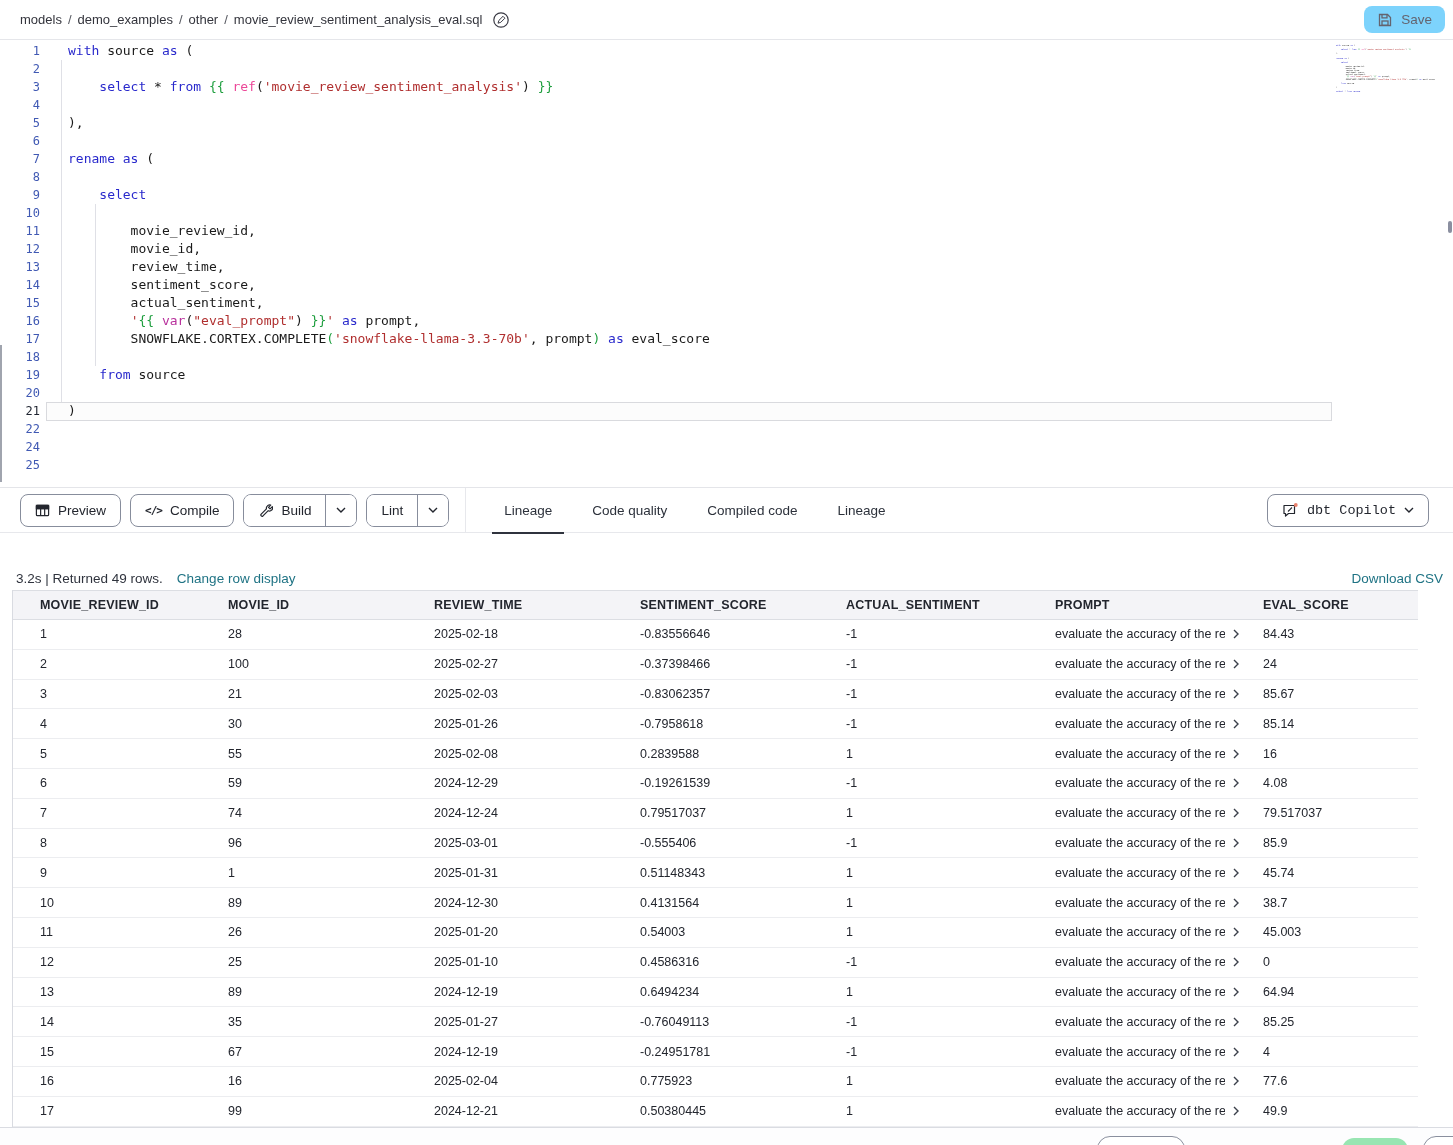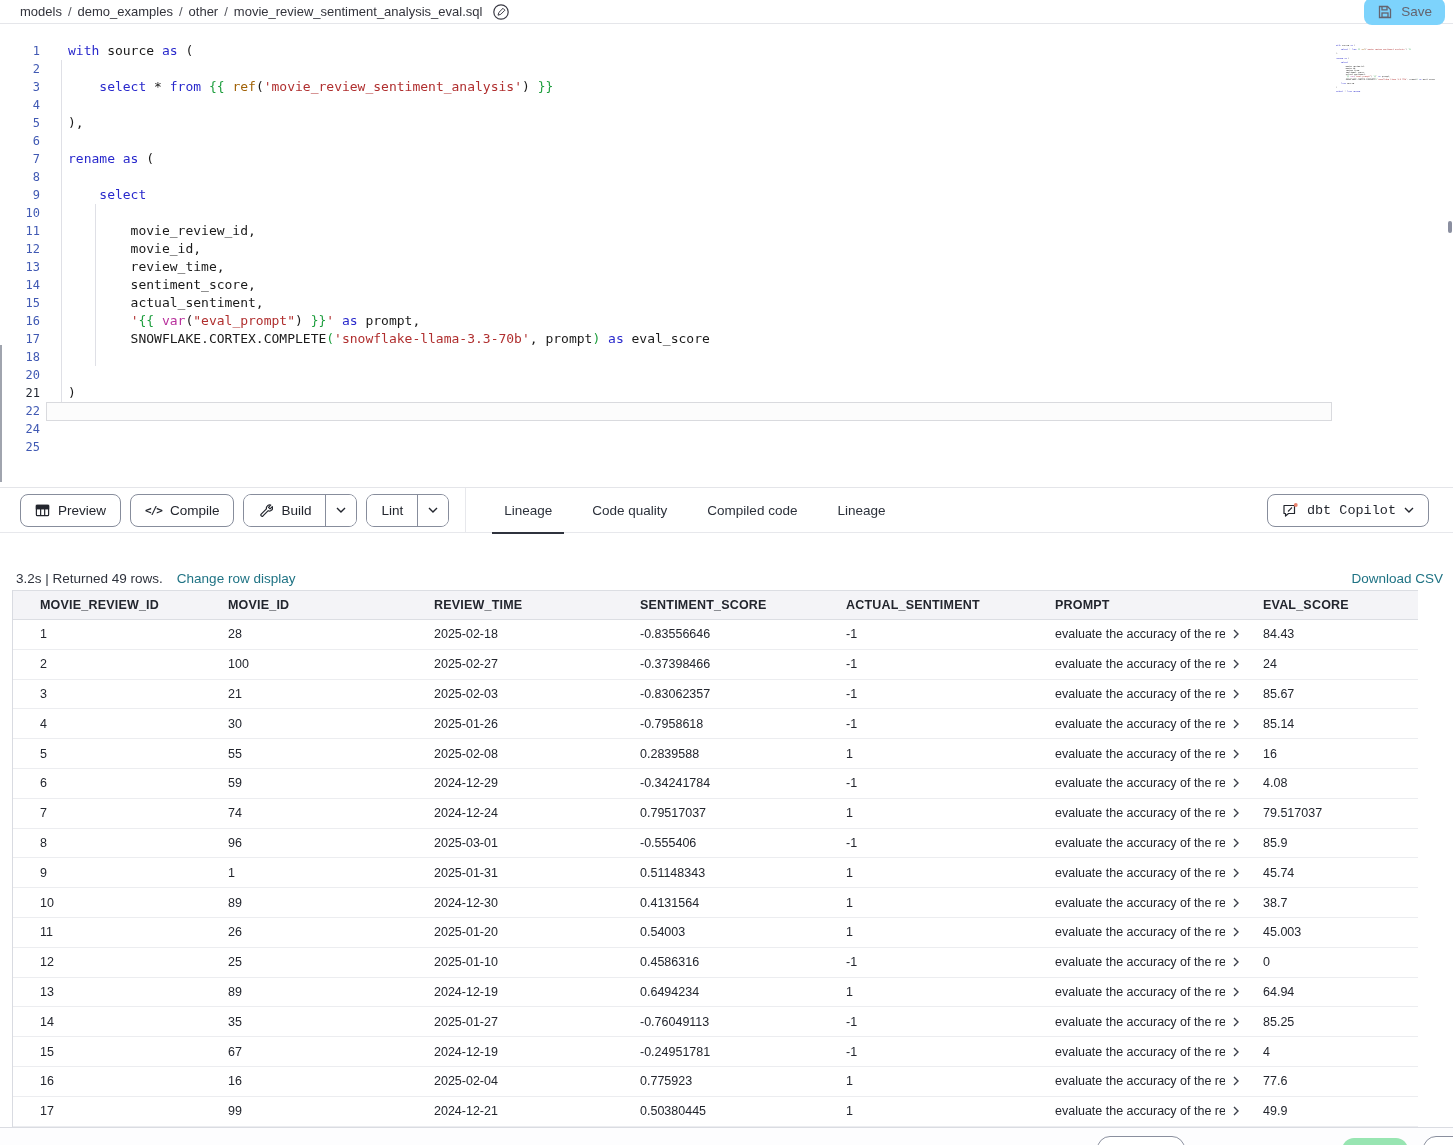--- a/index.html
+++ b/index.html
@@ -6,21 +6,21 @@
   html,body { width:1453px; height:1145px; overflow:hidden; background:#fff;
     font-family:"Liberation Sans", sans-serif; color:#23262e; }
 
   .app { position:relative; width:1453px; height:1145px; background:#fff; }
 
   
   .top-edge-line { position:absolute; top:0; left:676px; right:0; height:2px; background:#dcdee8; }
   .top-edge-tick { position:absolute; top:0; left:673px; width:4px; height:7px; background:#767b88; }
 
   
-  .topbar { position:absolute; top:0; left:0; right:0; height:24px; background:#fff;
+  .topbar { position:absolute; top:0; left:0; right:0; height:40px; background:#fff;
     border-bottom:1px solid #e5e6ea; display:flex; align-items:center; padding:0 8px 0 20px; }
   .breadcrumb { display:flex; align-items:center; gap:6px; font-size:13px; color:#33343c; }
   .bc-sep { color:#55575f; }
   .edit-icon { margin-left:10px; display:inline-flex; align-items:center; }
   .save-btn { margin-left:auto; height:27px; display:inline-flex; align-items:center; gap:8px;
     background:#7dd3fc; border:none; border-radius:8px; padding:0 13px; font-size:13.5px;
     color:#64646f; font-family:inherit; cursor:pointer; }
 
   
   .editor { position:absolute; top:41px; left:0; right:0; height:446px; background:#fff;
@@ -29,21 +29,21 @@
   .cm-gutter { flex:0 0 40px; text-align:right; font-family:"DejaVu Sans Mono", monospace;
     font-size:12px; color:#4059b3; user-select:none; }
   .cm-gutter.g-active { color:#1f2430; }
   .cm-code { margin-left:28px; font-family:"DejaVu Sans Mono", monospace; font-size:13px;
     white-space:pre; color:#1a1a1a; }
   .tok-kw { color:#2929cc; }
   .tok-pl { color:#1a1a1a; }
   .tok-jj { color:#1e9e3e; }
   .tok-st { color:#b02f2f; }
   .tok-fnm { color:#b8309c; }
-  .tok-fnr { color:#a16207; }
+  .tok-fnr { color:#ec4899; }
   .guide { position:absolute; width:1px; background:#dfe0e6; }
   .g1 { left:61px; top:19px; height:342px; }
   .g2 { left:95px; top:163px; height:162px; }
   .active-line-box { position:absolute; left:46px; top:361px; width:1286px; height:19px;
     border:1px solid #d9dade; background:rgba(40,40,60,0.015); pointer-events:none; }
   .minimap { position:absolute; top:3px; right:5px; width:112px; height:52px; background:#fff; overflow:hidden; }
   .mm-line { height:2.1px; line-height:2.1px; font-family:"DejaVu Sans Mono", monospace;
     font-size:2px; white-space:pre; overflow:hidden; }
   .editor-scroll-thumb { position:absolute; right:1px; top:180px; width:4px; height:12px;
     border-radius:2px; background:#8b8fa0; }
@@ -147,20 +147,21 @@
         <div class="cm-line"><span class="cm-gutter">9</span><span class="cm-code"><span class="tok-pl">    </span><span class="tok-kw">select</span></span></div>
         <div class="cm-line"><span class="cm-gutter">10</span><span class="cm-code">&nbsp;</span></div>
         <div class="cm-line"><span class="cm-gutter">11</span><span class="cm-code"><span class="tok-pl">        movie_review_id,</span></span></div>
         <div class="cm-line"><span class="cm-gutter">12</span><span class="cm-code"><span class="tok-pl">        movie_id,</span></span></div>
         <div class="cm-line"><span class="cm-gutter">13</span><span class="cm-code"><span class="tok-pl">        review_time,</span></span></div>
         <div class="cm-line"><span class="cm-gutter">14</span><span class="cm-code"><span class="tok-pl">        sentiment_score,</span></span></div>
         <div class="cm-line"><span class="cm-gutter">15</span><span class="cm-code"><span class="tok-pl">        actual_sentiment,</span></span></div>
         <div class="cm-line"><span class="cm-gutter">16</span><span class="cm-code"><span class="tok-pl">        </span><span class="tok-st">'</span><span class="tok-jj">{{</span><span class="tok-pl"> </span><span class="tok-fnm">var</span><span class="tok-pl">(</span><span class="tok-st">"eval_prompt"</span><span class="tok-pl">) </span><span class="tok-jj">}}</span><span class="tok-st">'</span><span class="tok-pl"> </span><span class="tok-kw">as</span><span class="tok-pl"> prompt,</span></span></div>
         <div class="cm-line"><span class="cm-gutter">17</span><span class="cm-code"><span class="tok-pl">        SNOWFLAKE.CORTEX.COMPLETE</span><span class="tok-jj">(</span><span class="tok-st">'snowflake-llama-3.3-70b'</span><span class="tok-pl">, prompt</span><span class="tok-jj">)</span><span class="tok-pl"> </span><span class="tok-kw">as</span><span class="tok-pl"> eval_score</span></span></div>
         <div class="cm-line"><span class="cm-gutter">18</span><span class="cm-code">&nbsp;</span></div>
+        <div class="cm-line"><span class="cm-gutter">19</span><span class="cm-code"><span class="tok-pl">    </span><span class="tok-kw">from</span><span class="tok-pl"> source</span></span></div>
         <div class="cm-line"><span class="cm-gutter">20</span><span class="cm-code">&nbsp;</span></div>
         <div class="cm-line"><span class="cm-gutter g-active">21</span><span class="cm-code"><span class="tok-pl">)</span></span></div>
         <div class="cm-line"><span class="cm-gutter">22</span><span class="cm-code">&nbsp;</span></div>
         <div class="cm-line"><span class="cm-gutter">24</span><span class="cm-code">&nbsp;</span></div>
         <div class="cm-line"><span class="cm-gutter">25</span><span class="cm-code">&nbsp;</span></div>
       </div>
     <div class="guide g1"></div>
     <div class="guide g2"></div>
     <div class="active-line-box"></div>
     <div class="minimap">
@@ -360,21 +361,21 @@
                 <polyline points="2,1 6,5 2,9"></polyline>
               </svg>
             </span>
           </span>
           <span class="td">16</span>
         </div>
         <div class="tr">
           <span class="td">6</span>
           <span class="td">59</span>
           <span class="td">2024-12-29</span>
-          <span class="td">-0.34241784</span>
+          <span class="td">-0.19261539</span>
           <span class="td">-1</span>
           <span class="td prompt-cell">
             <span class="prompt-text">evaluate the accuracy of the res…</span>
             <span class="prompt-chevron">
               <svg width="8" height="10" viewBox="0 0 8 10" fill="none" stroke="#3a3f4a" stroke-width="1.4">
                 <polyline points="2,1 6,5 2,9"></polyline>
               </svg>
             </span>
           </span>
           <span class="td">4.08</span>

